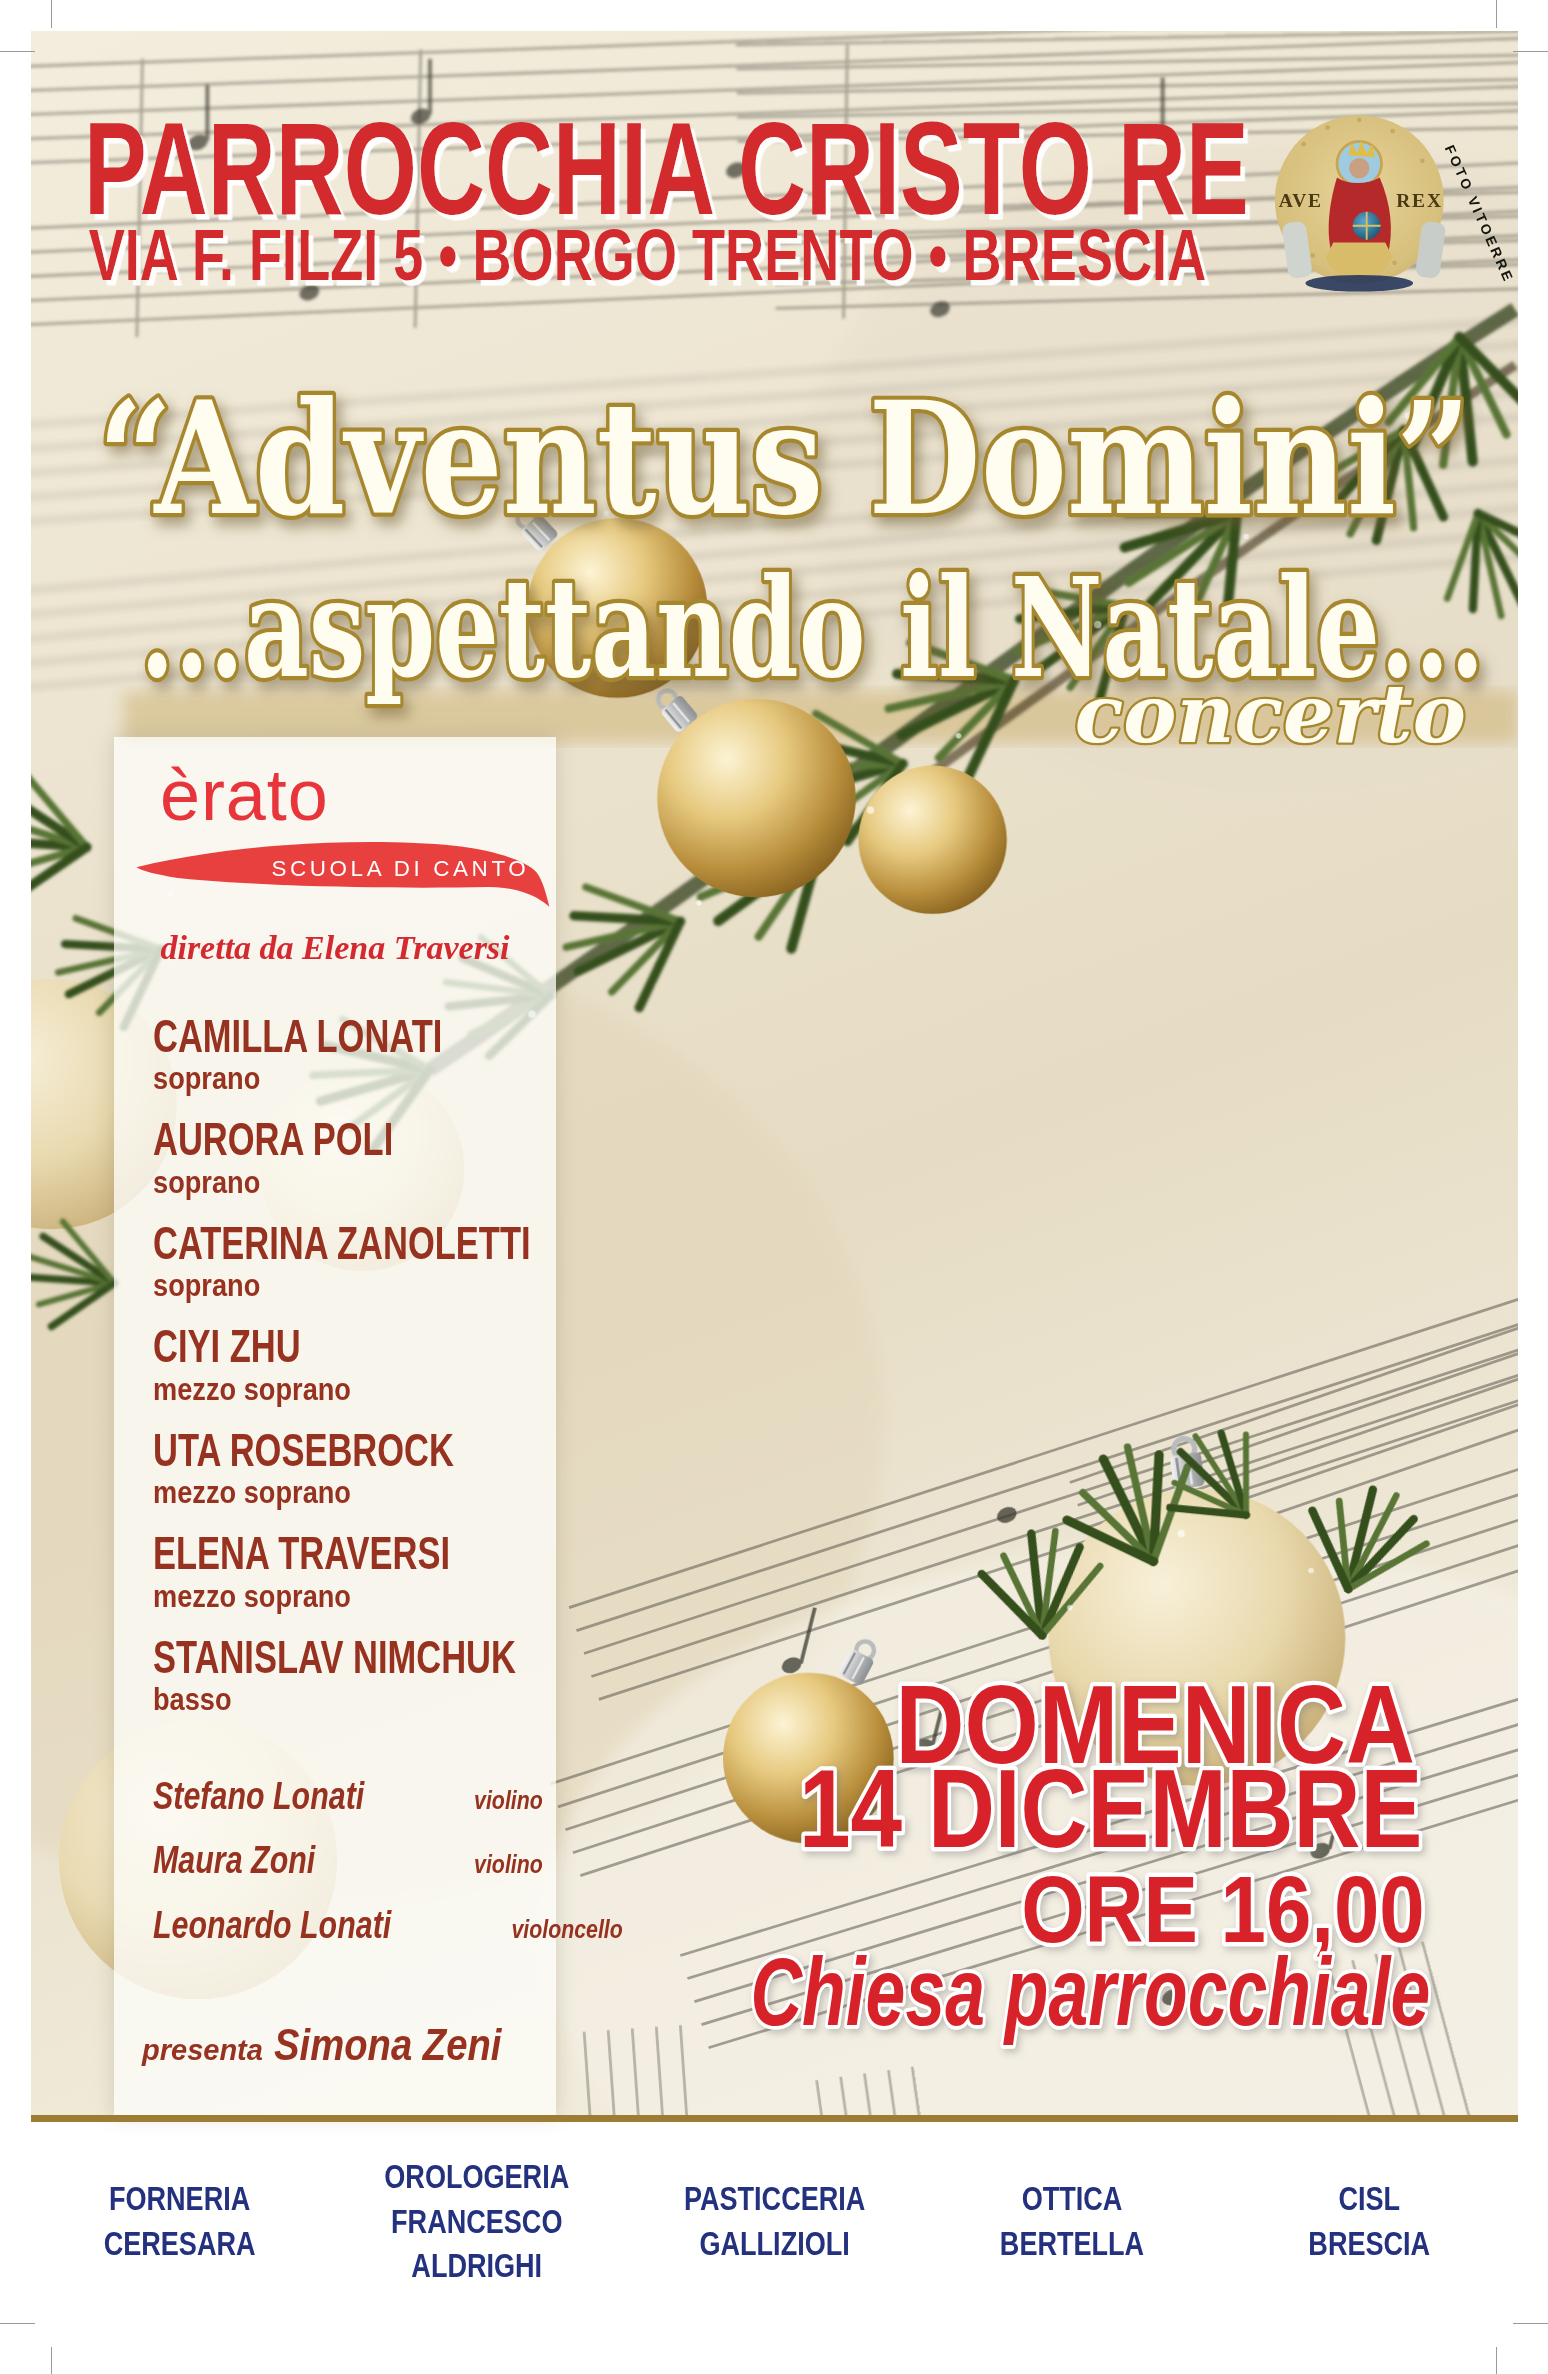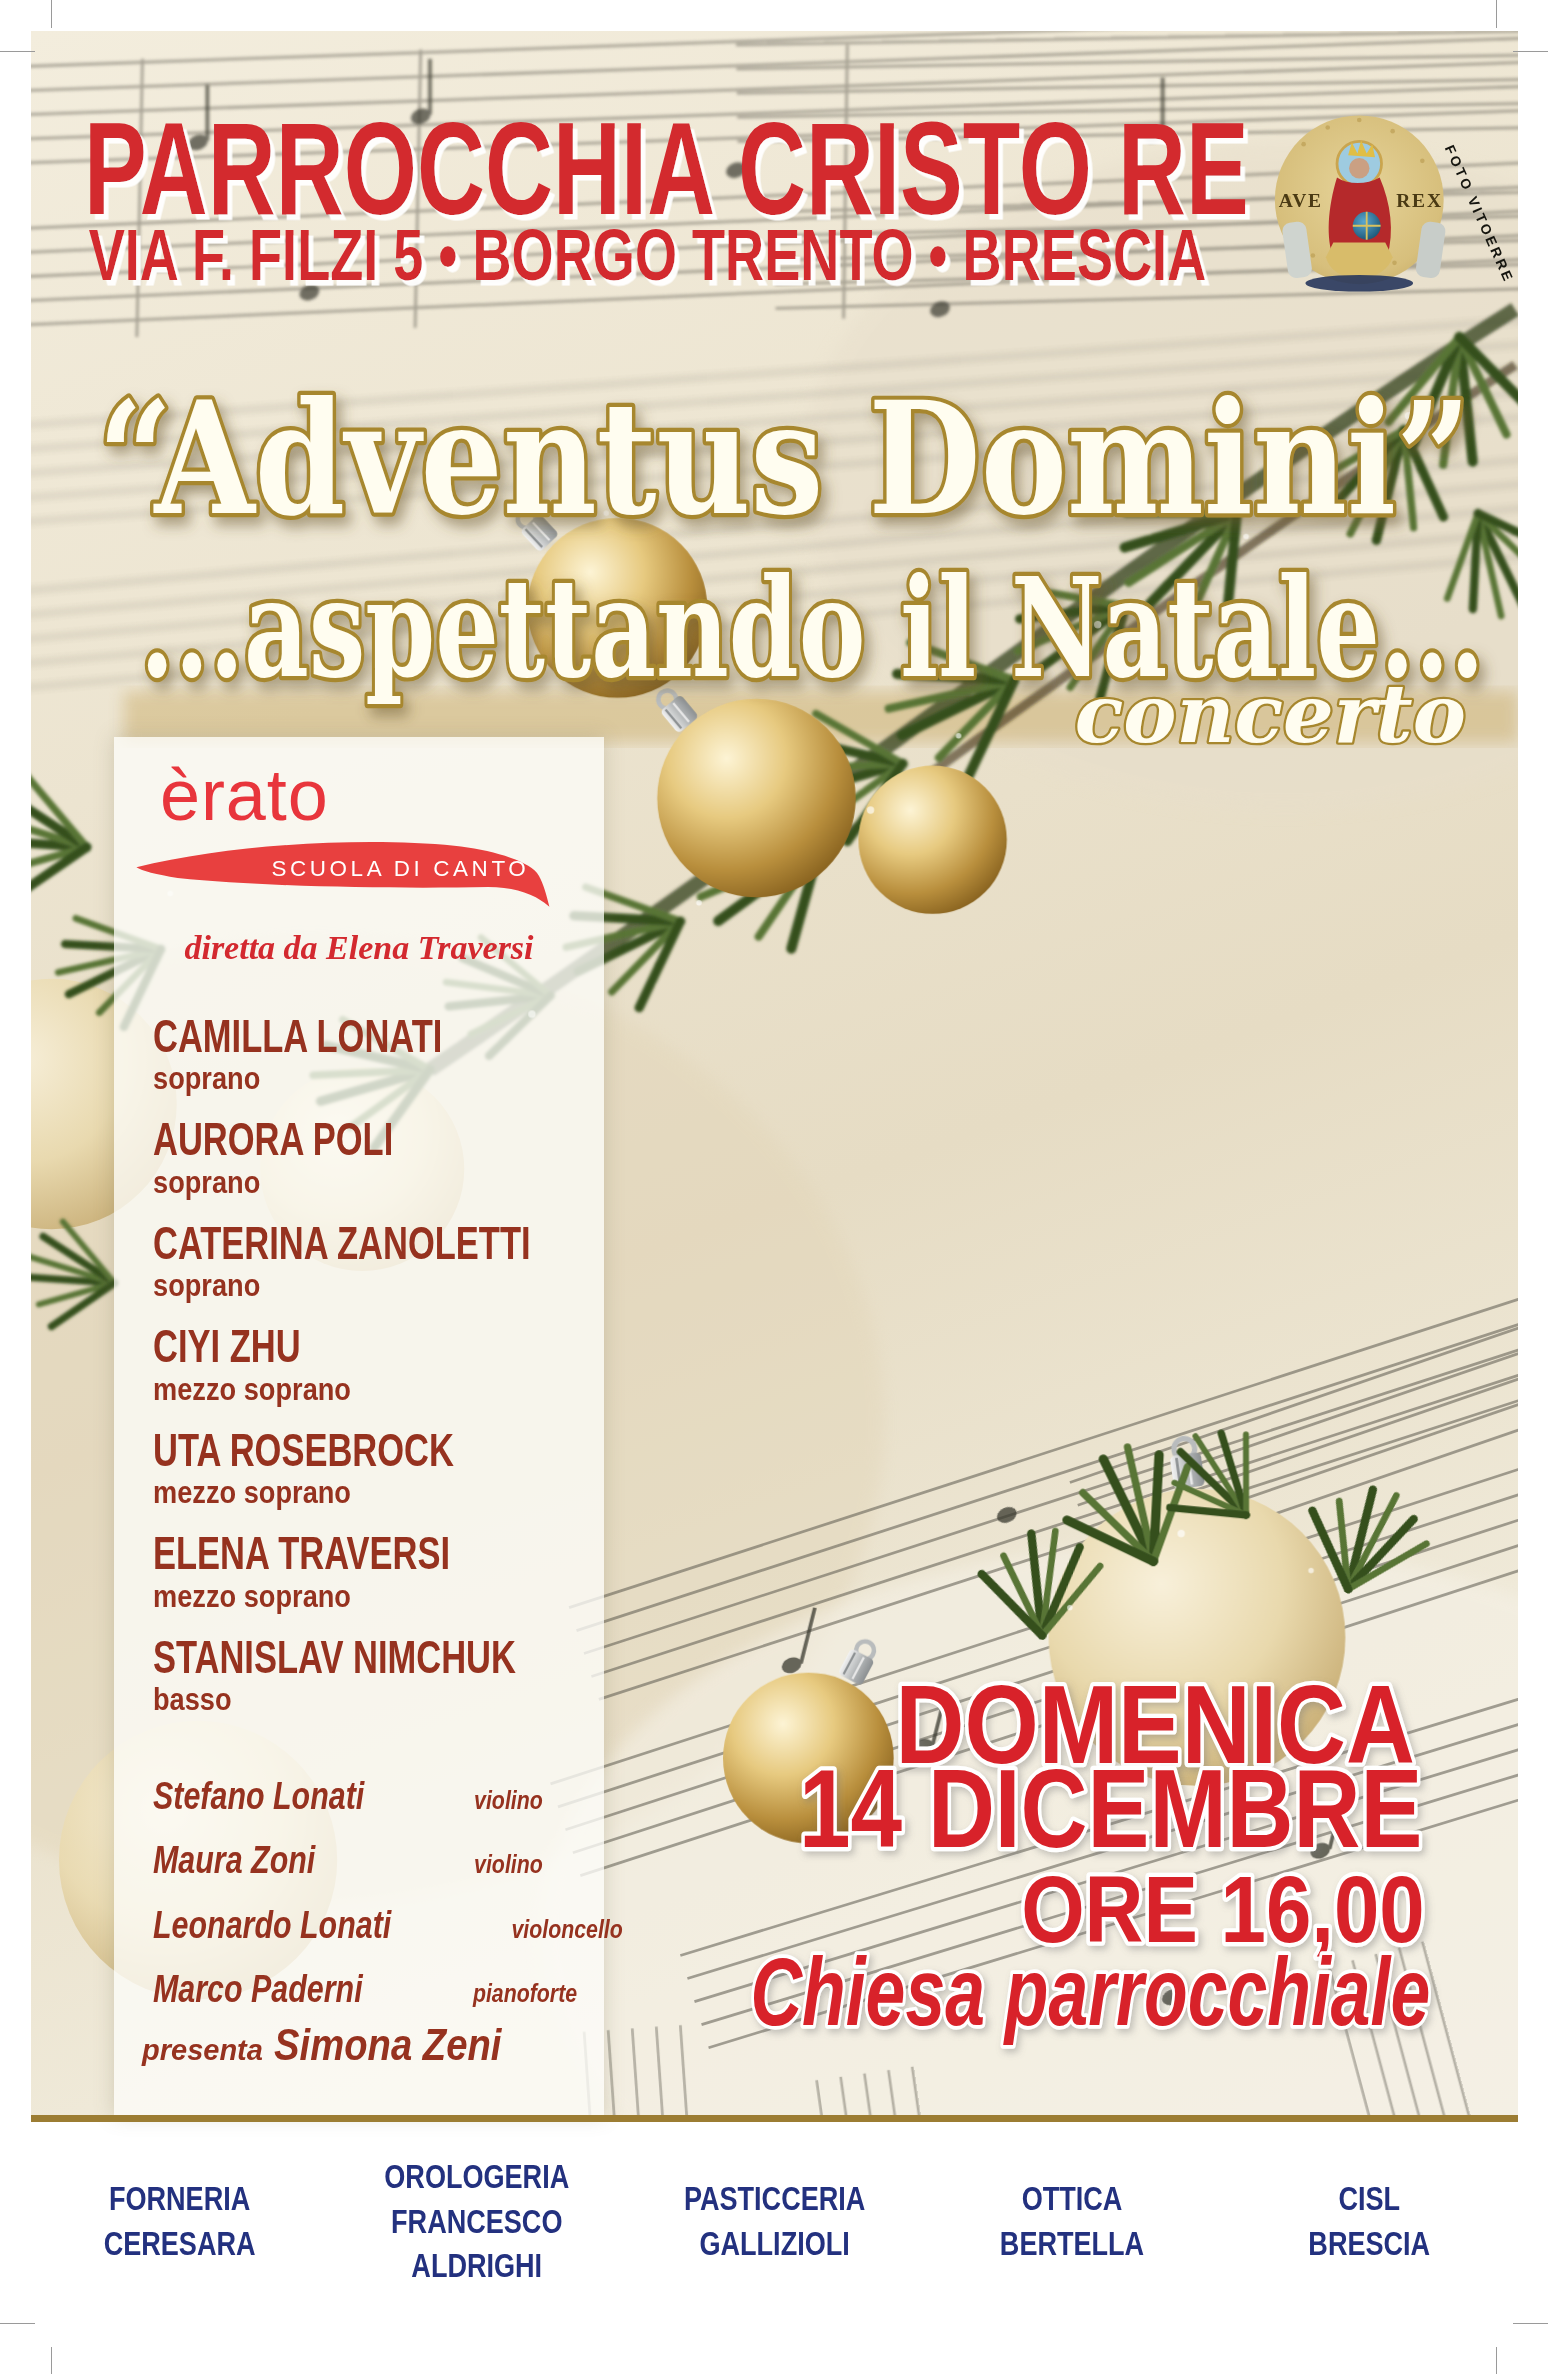--- a/index.html
+++ b/index.html
@@ -32,21 +32,21 @@
   .concerto{font-family:"DejaVu Serif",serif;font-weight:bold;font-style:italic;fill:#fffdf0;
             stroke:#a7872e;stroke-width:5;paint-order:stroke;stroke-linejoin:round;}
   .event{font-weight:bold;fill:#d8232a;stroke:#ffffff;stroke-width:9;paint-order:stroke;stroke-linejoin:round;}
   .eventit{font-weight:bold;font-style:italic;fill:#d8232a;stroke:#ffffff;stroke-width:8;paint-order:stroke;stroke-linejoin:round;}
   .emblemtxt{font-family:"Liberation Serif",serif;font-weight:bold;fill:#4a3a14;letter-spacing:2px;}
   .credit{font-weight:bold;fill:#15150f;letter-spacing:3px;}
   .swooshtxt{fill:#ffffff;letter-spacing:4px;}
 
   
   .panel{position:absolute;left:114px;top:737px;width:442px;height:1379px;
-         background:rgba(253,252,248,0.78);box-shadow:0 0 18.6px rgba(120,110,80,.25);padding-left:48px;}
+         background:rgba(253,252,248,0.78);box-shadow:0 0 18.6px rgba(120,110,80,.25);}
   .erato{position:absolute;left:46px;top:16.7px;font-size:72px;color:#e8353c;letter-spacing:0.9px;}
   .swoosh{position:absolute;left:16.7px;top:91px;width:422px;height:93px;}
   .diretta{position:absolute;left:0;top:192px;width:100%;text-align:center;
            font-family:"Liberation Serif",serif;font-style:italic;font-weight:bold;
            font-size:34px;color:#d3292f;}
   .singers{position:absolute;left:39px;top:275px;width:399px;}
   .singer{margin-bottom:21.3px;}
   .singer .nm{font-size:46px;font-weight:bold;color:#96321f;white-space:nowrap;
               display:inline-block;transform:scaleX(.75);transform-origin:left;line-height:1.05;}
   .singer .rl{font-size:32px;font-weight:bold;color:#96321f;white-space:nowrap;
@@ -350,24 +350,20 @@
       <span class="rl">violino</span>
     </div>
     <div class="musician">
       <span class="nm">Maura Zoni</span>
       <span class="rl">violino</span>
     </div>
     <div class="musician">
       <span class="nm">Leonardo Lonati</span>
       <span class="rl">violoncello</span>
     </div>
-    <div class="musician">
-      <span class="nm">Marco Paderni</span>
-      <span class="rl">pianoforte</span>
-    </div>
   </div>
 
   <div class="presenta">
     <span class="px">presenta</span>
     <span class="nm">Simona Zeni</span>
   </div>
 </div>
 
 <div class="goldbar"></div>
 

